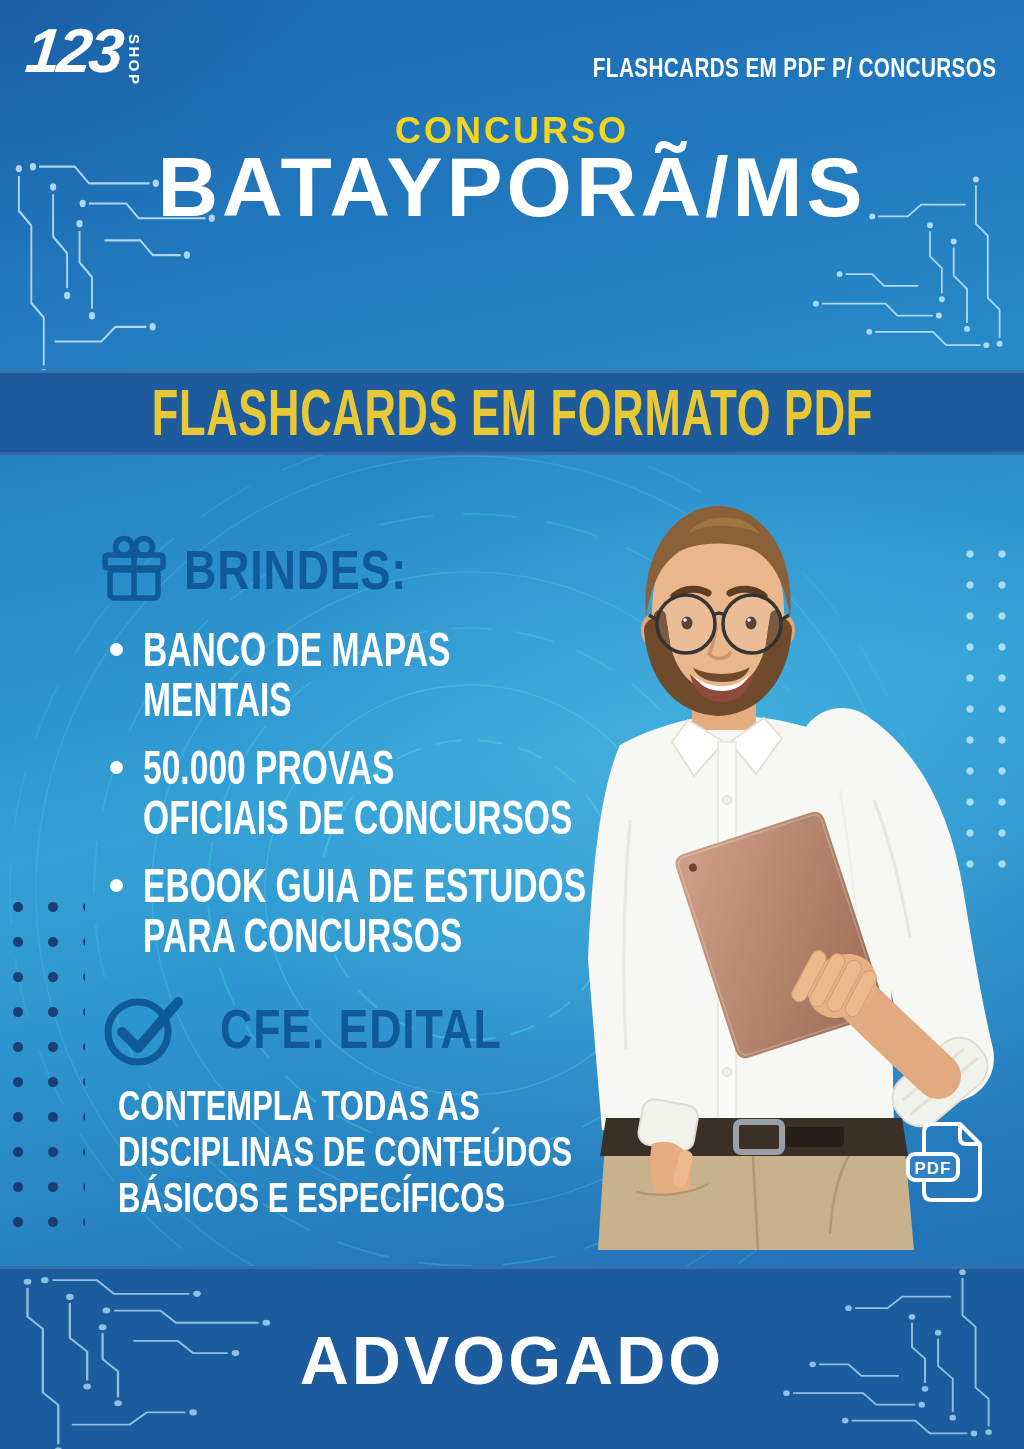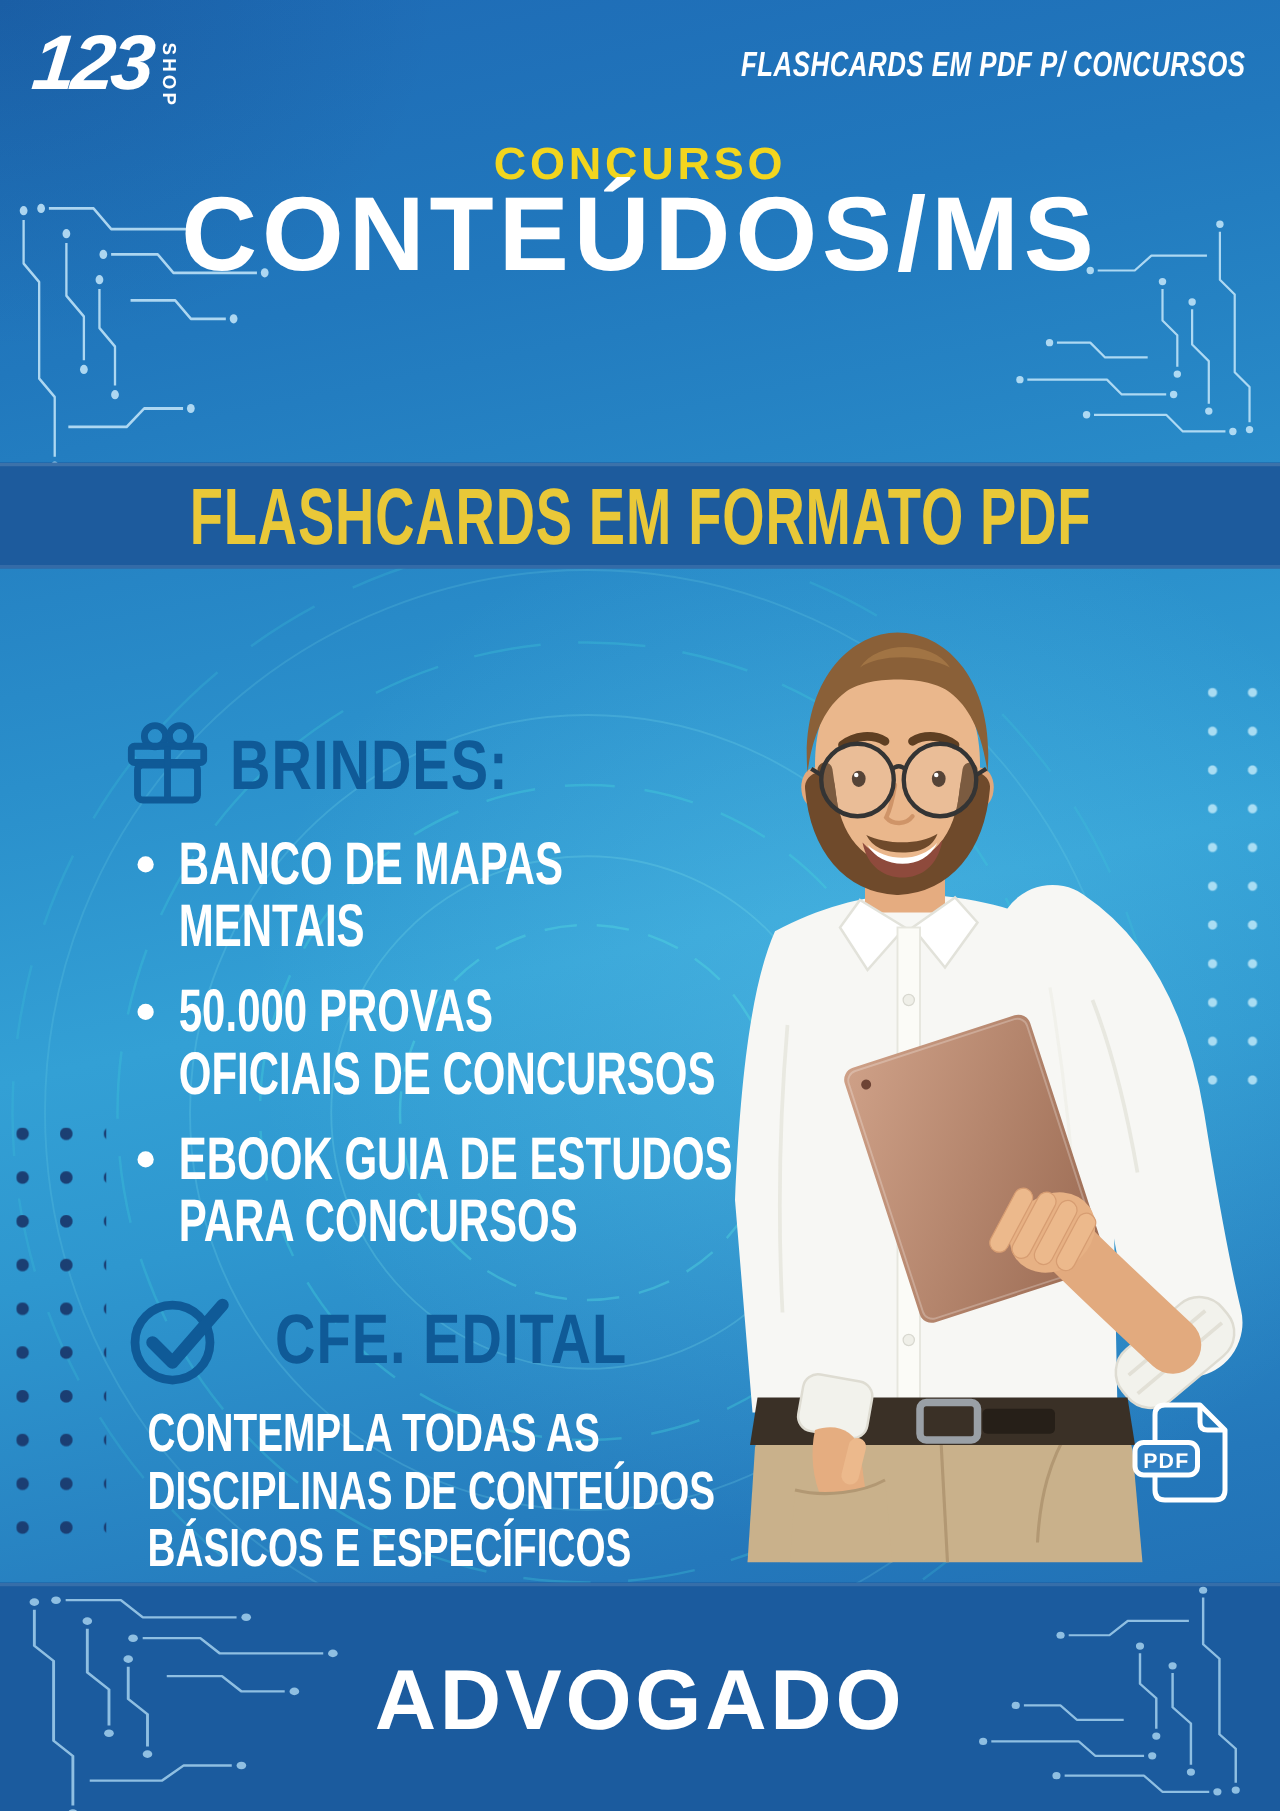--- a/index.html
+++ b/index.html
@@ -22,34 +22,34 @@
     background-image:radial-gradient(circle at 5px 5px, rgba(26,58,110,.95) 4.5px, rgba(26,58,110,0) 5.6px);
     background-size:35px 35px;}
   .dots-right{position:absolute;left:966px;top:550px;width:64px;height:322px;
     background-image:radial-gradient(circle at 4px 4px, rgba(198,236,250,.8) 3.1px, rgba(198,236,250,0) 4.2px);
     background-size:32px 31px;}
   
   .logo{position:absolute;left:26px;top:20px;display:flex;color:#fff;}
   .logo-number{font-size:62px;line-height:62px;font-weight:bold;font-style:italic;letter-spacing:-3px;transform:skewX(-6deg);}
   .logo-shop{writing-mode:vertical-rl;font-size:15px;font-weight:bold;letter-spacing:2.5px;margin:14px 0 0 6px;}
   
-  .tagline-wrap{position:absolute;top:36px;right:28px;font-style:italic;}
+  .tagline-wrap{position:absolute;top:52px;right:28px;}
   .tagline{display:inline-block;color:#fff;font-weight:bold;font-size:28px;letter-spacing:.5px;white-space:nowrap;transform:scaleX(.74);transform-origin:right center;}
   
   .kicker{position:absolute;top:110px;left:0;width:100%;text-align:center;color:#f2d51e;font-size:36px;font-weight:bold;letter-spacing:3px;}
   .title{position:absolute;top:142px;left:0;width:100%;text-align:center;color:#fff;font-weight:bold;font-size:84px;line-height:90px;letter-spacing:4px;}
   
   .banner{position:absolute;top:370px;left:0;width:100%;height:85px;background:#1d5b9d;
     box-shadow:inset 0 3px 0 rgba(255,255,255,.14), inset 0 -3px 0 rgba(255,255,255,.10);
     display:flex;align-items:center;justify-content:center;}
   .banner-label{color:#e9c838;font-size:64px;font-weight:bold;letter-spacing:1px;white-space:nowrap;transform:scaleX(.68);}
   
   .section-brindes{position:absolute;left:102px;top:534px;width:480px;}
   .section-edital{position:absolute;left:102px;top:990px;width:500px;}
-  .heading-row{display:flex;align-items:center;gap:18px;margin-top:42px;}
+  .heading-row{display:flex;align-items:center;gap:18px;}
   .section-heading{color:#0f5a97;font-size:56px;font-weight:bold;letter-spacing:1px;white-space:nowrap;transform:scaleX(.8);transform-origin:left center;}
   .list{margin-top:21px;padding-left:8px;}
   .list-item{display:flex;gap:20px;margin-bottom:18px;}
   .bullet{width:13px;height:13px;border-radius:50%;background:#fff;margin-top:18px;flex:none;}
   .item-lines{color:#fff;font-size:48px;line-height:50px;font-weight:bold;transform:scaleX(.7);transform-origin:left top;}
   .item-lines div{white-space:nowrap;}
   .edital-text{margin-top:16px;margin-left:16px;color:#fff;font-size:43px;line-height:46px;font-weight:bold;transform:scaleX(.72);transform-origin:left top;}
   .edital-text div{white-space:nowrap;}
   
   .man{position:absolute;left:540px;top:490px;width:484px;height:760px;}
@@ -116,21 +116,21 @@
   <div class="logo">
     <div class="logo-number">123</div>
     <div class="logo-shop">SHOP</div>
   </div>
   <div class="tagline-wrap">
     <span class="tagline">FLASHCARDS EM PDF P/ CONCURSOS</span>
   </div>
 
   <div class="kicker">CONCURSO</div>
   <div class="title">
-    <div>CONTEÚDOS/MS</div>
+    <div>BATAYPORÃ/MS</div>
   </div>
 
   <div class="banner">
     <span class="banner-label">FLASHCARDS EM FORMATO PDF</span>
   </div>
 
   <svg class="man" viewBox="0 0 484 760">
     <defs>
       <linearGradient id="tabGrad" x1="0" y1="0" x2="1" y2="1">
         <stop offset="0" stop-color="#cfa188"></stop>

